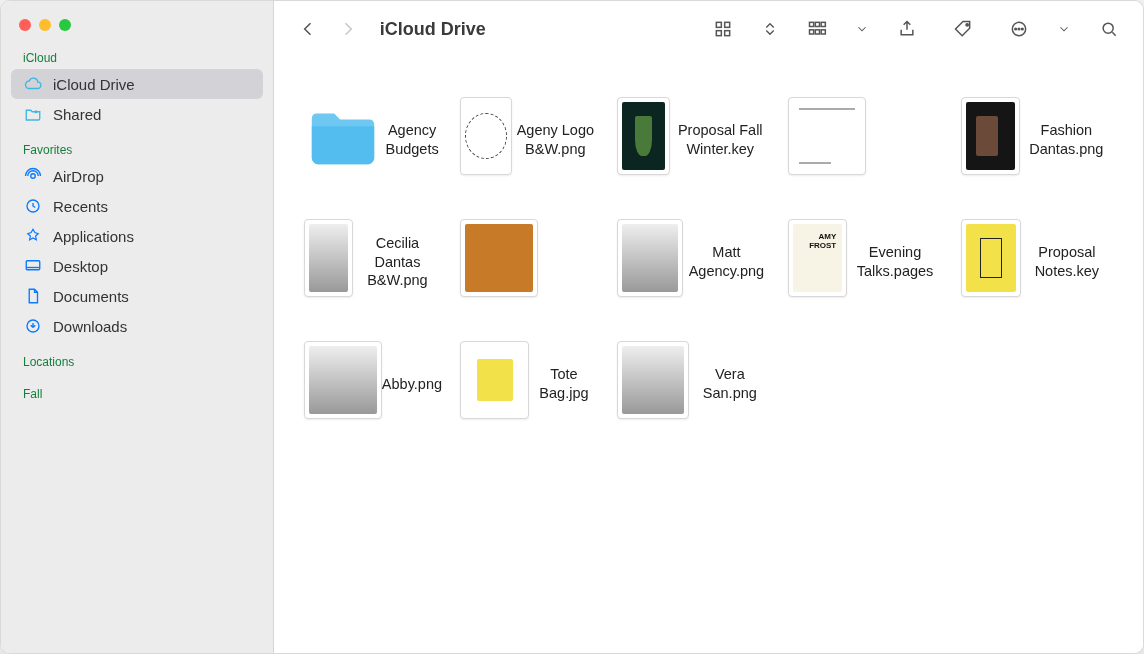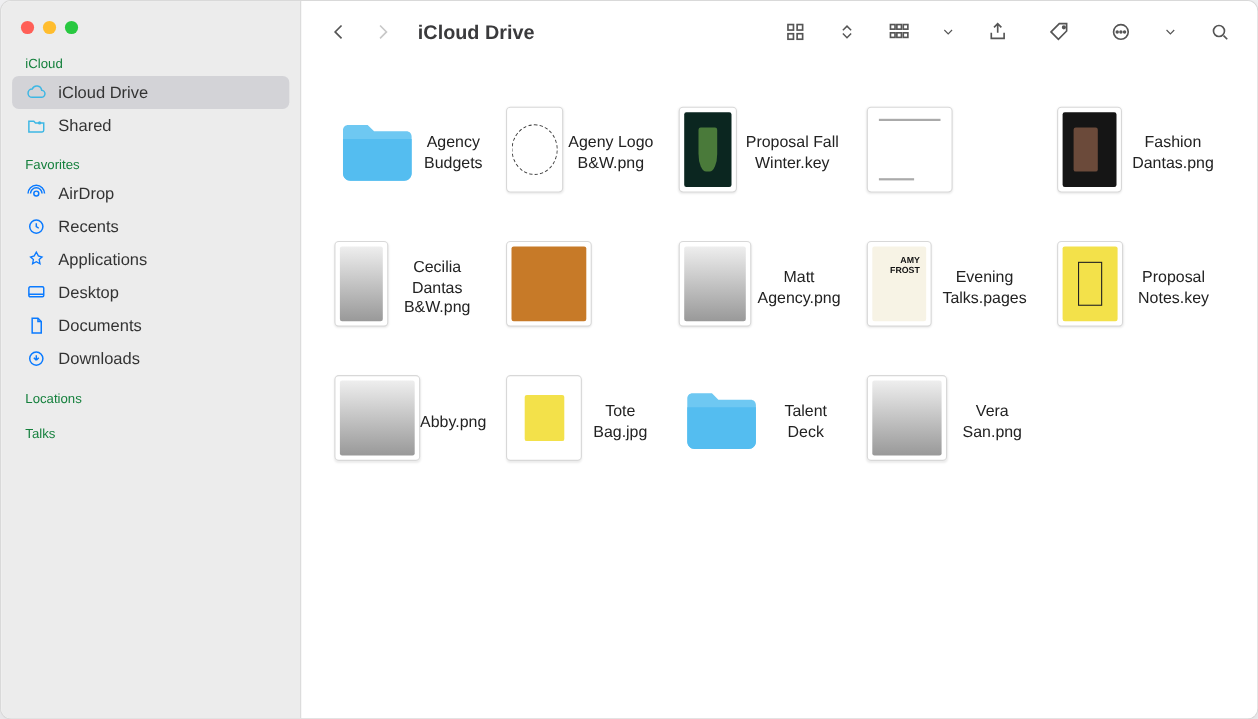--- a/index.html
+++ b/index.html
@@ -234,21 +234,21 @@
             </svg>
         </span>
         <span>Downloads</span>
       </div>
     </div>
 
     <div class="side-section">
       <div class="side-heading">Locations</div>
     </div>
     <div class="side-section">
-      <div class="side-heading">Talks</div>
+      <div class="side-heading">Fall</div>
     </div>
   </div>
 
   <div class="main">
     <div class="toolbar">
       <div class="tb-btn">
         <svg viewBox="0 0 24 24">
             <path d="M15 5l-7 7 7 7"></path>
           </svg>
       </div>
@@ -388,27 +388,20 @@
             </div>
             <div class="file-label">Abby.png</div>
           </div>
           <div class="file-item">
             <div class="thumb doc">
               <div class="inner preview-tote"></div>
             </div>
             <div class="file-label">Tote Bag.jpg</div>
           </div>
           <div class="file-item">
-            <div class="thumb folder"><svg viewBox="0 0 80 80">
-                <path d="M8 22c0-3 2-5 5-5h18l6 6h30c3 0 5 2 5 5v34c0 4-3 7-7 7H15c-4 0-7-3-7-7V22z" fill="#6ec8f2"></path>
-                <path d="M8 30h64v32c0 4-3 7-7 7H15c-4 0-7-3-7-7V30z" fill="#54bdf0"></path>
-              </svg></div>
-            <div class="file-label">Talent Deck</div>
-          </div>
-          <div class="file-item">
             <div class="thumb doc">
               <div class="inner preview-bw"></div>
             </div>
             <div class="file-label">Vera San.png</div>
           </div>
         </div>
     </div>
   </div>
 </div>
 

